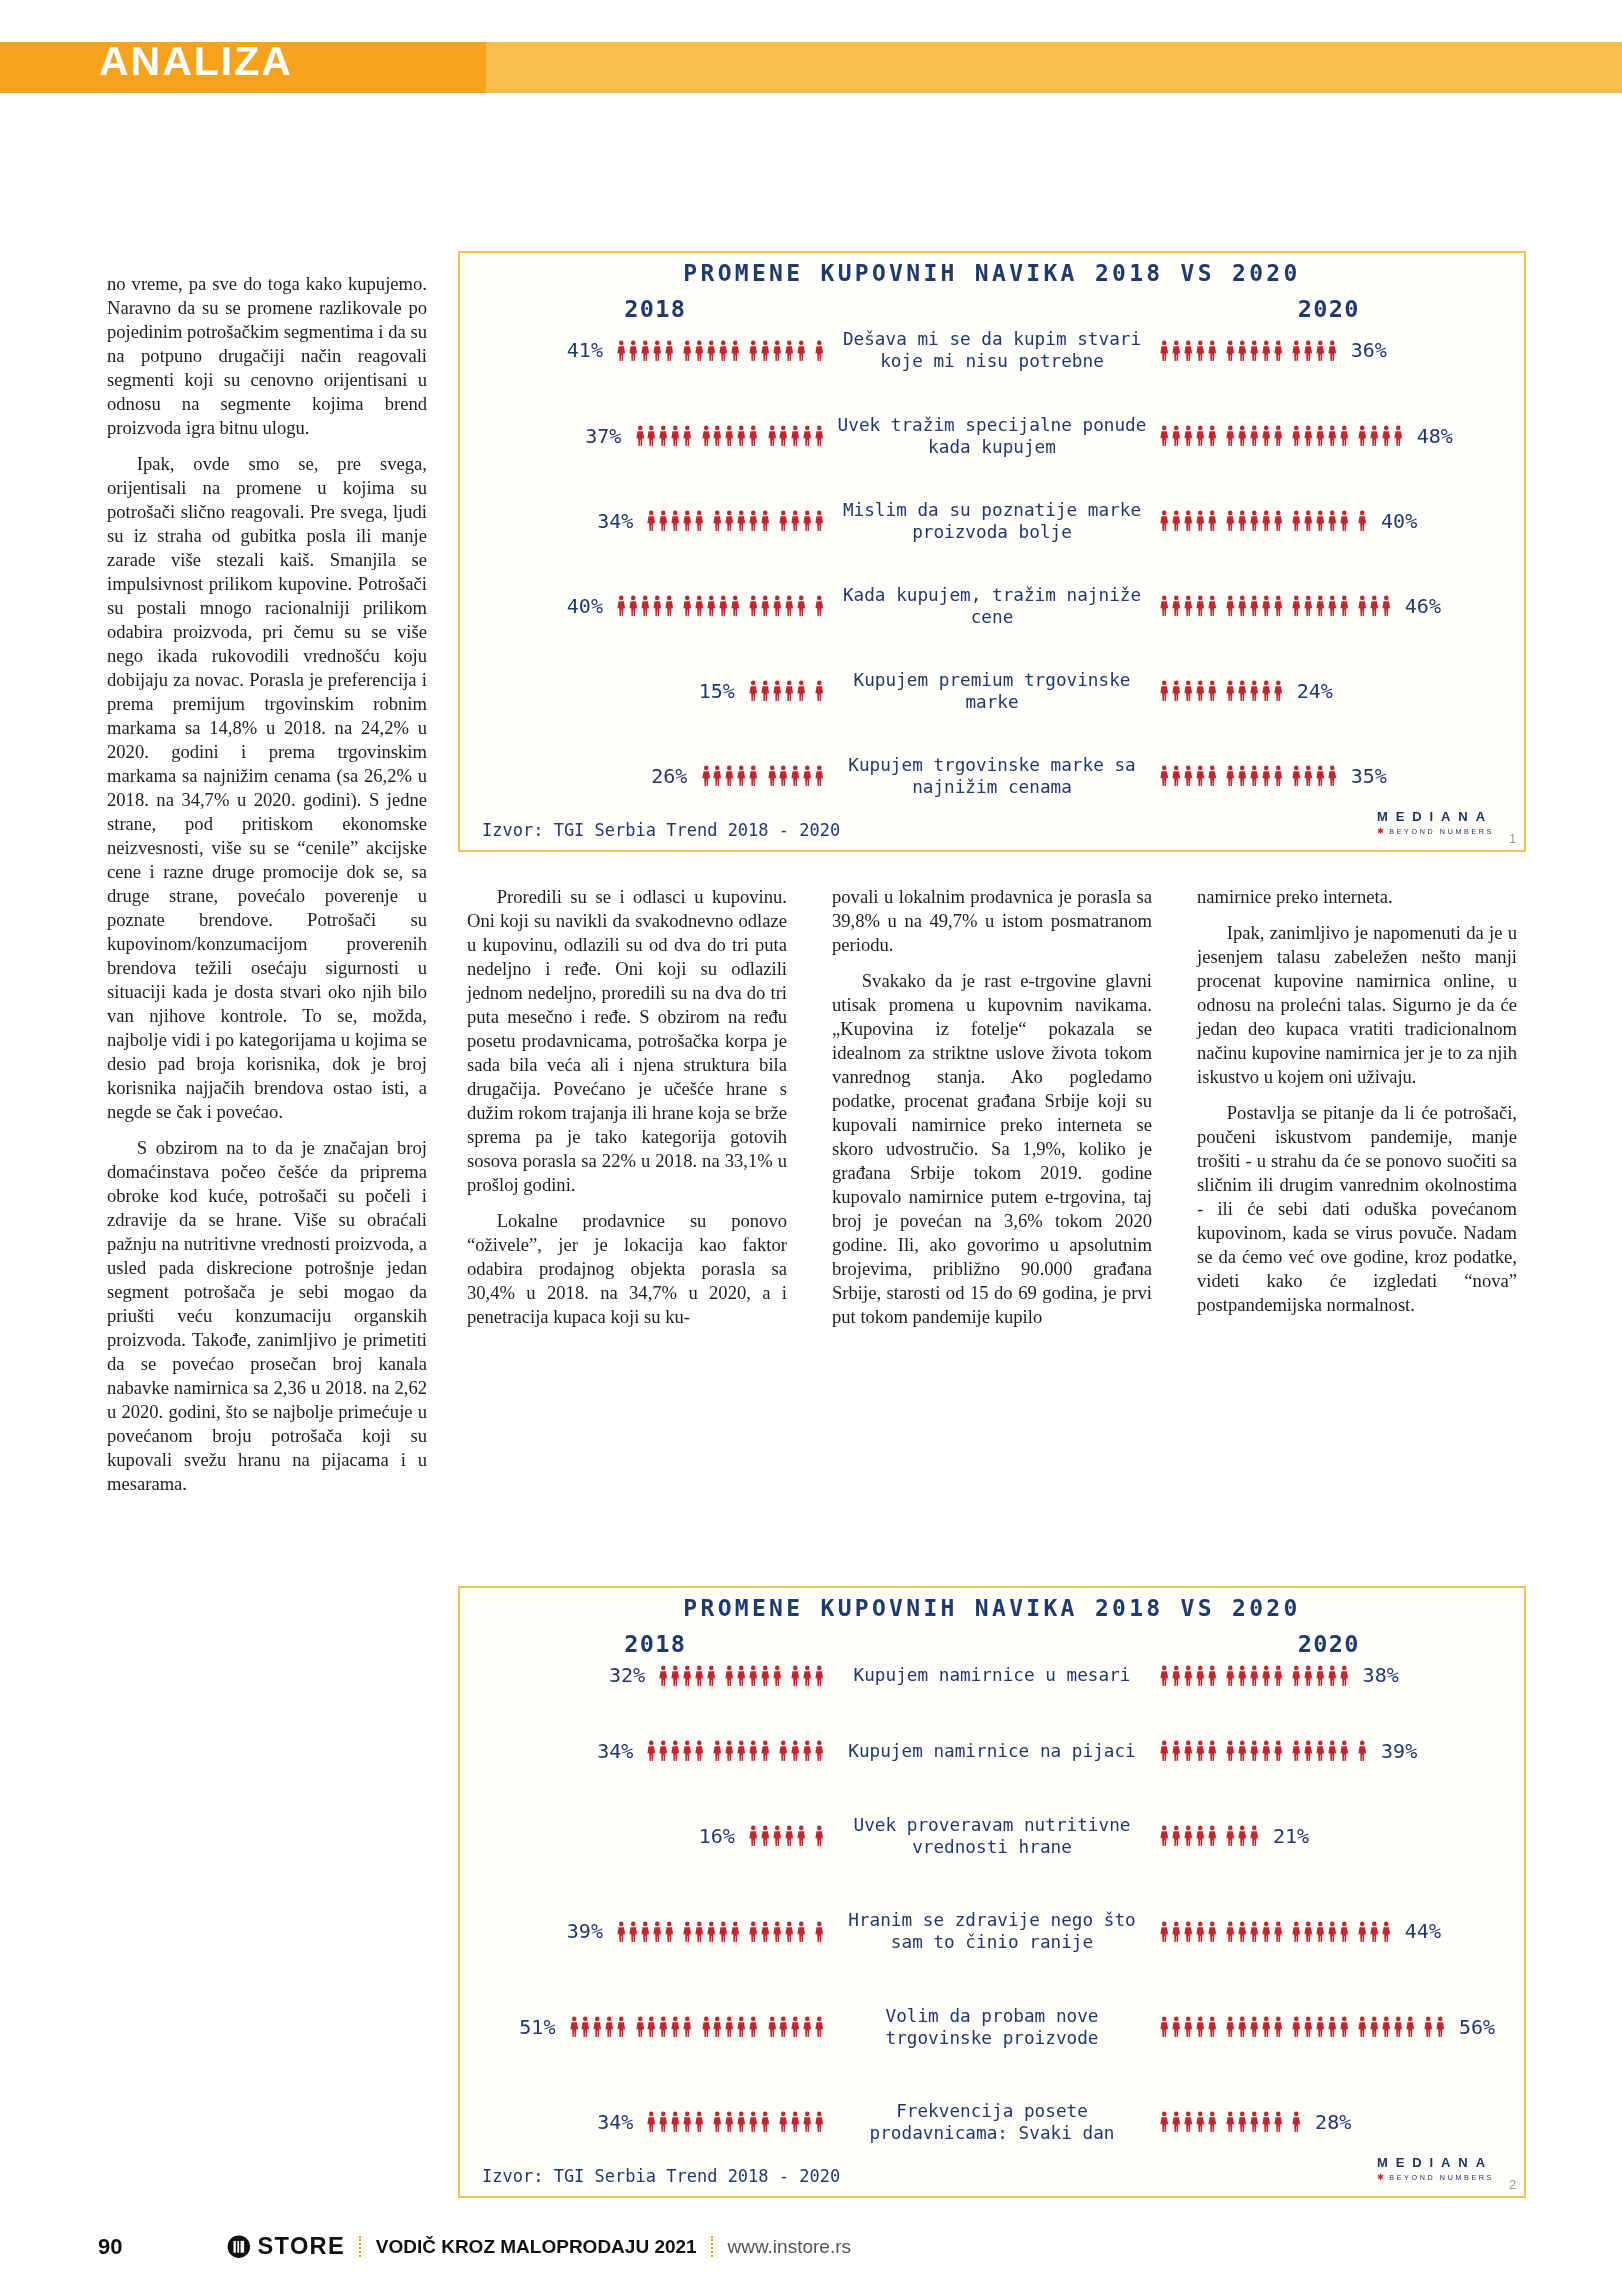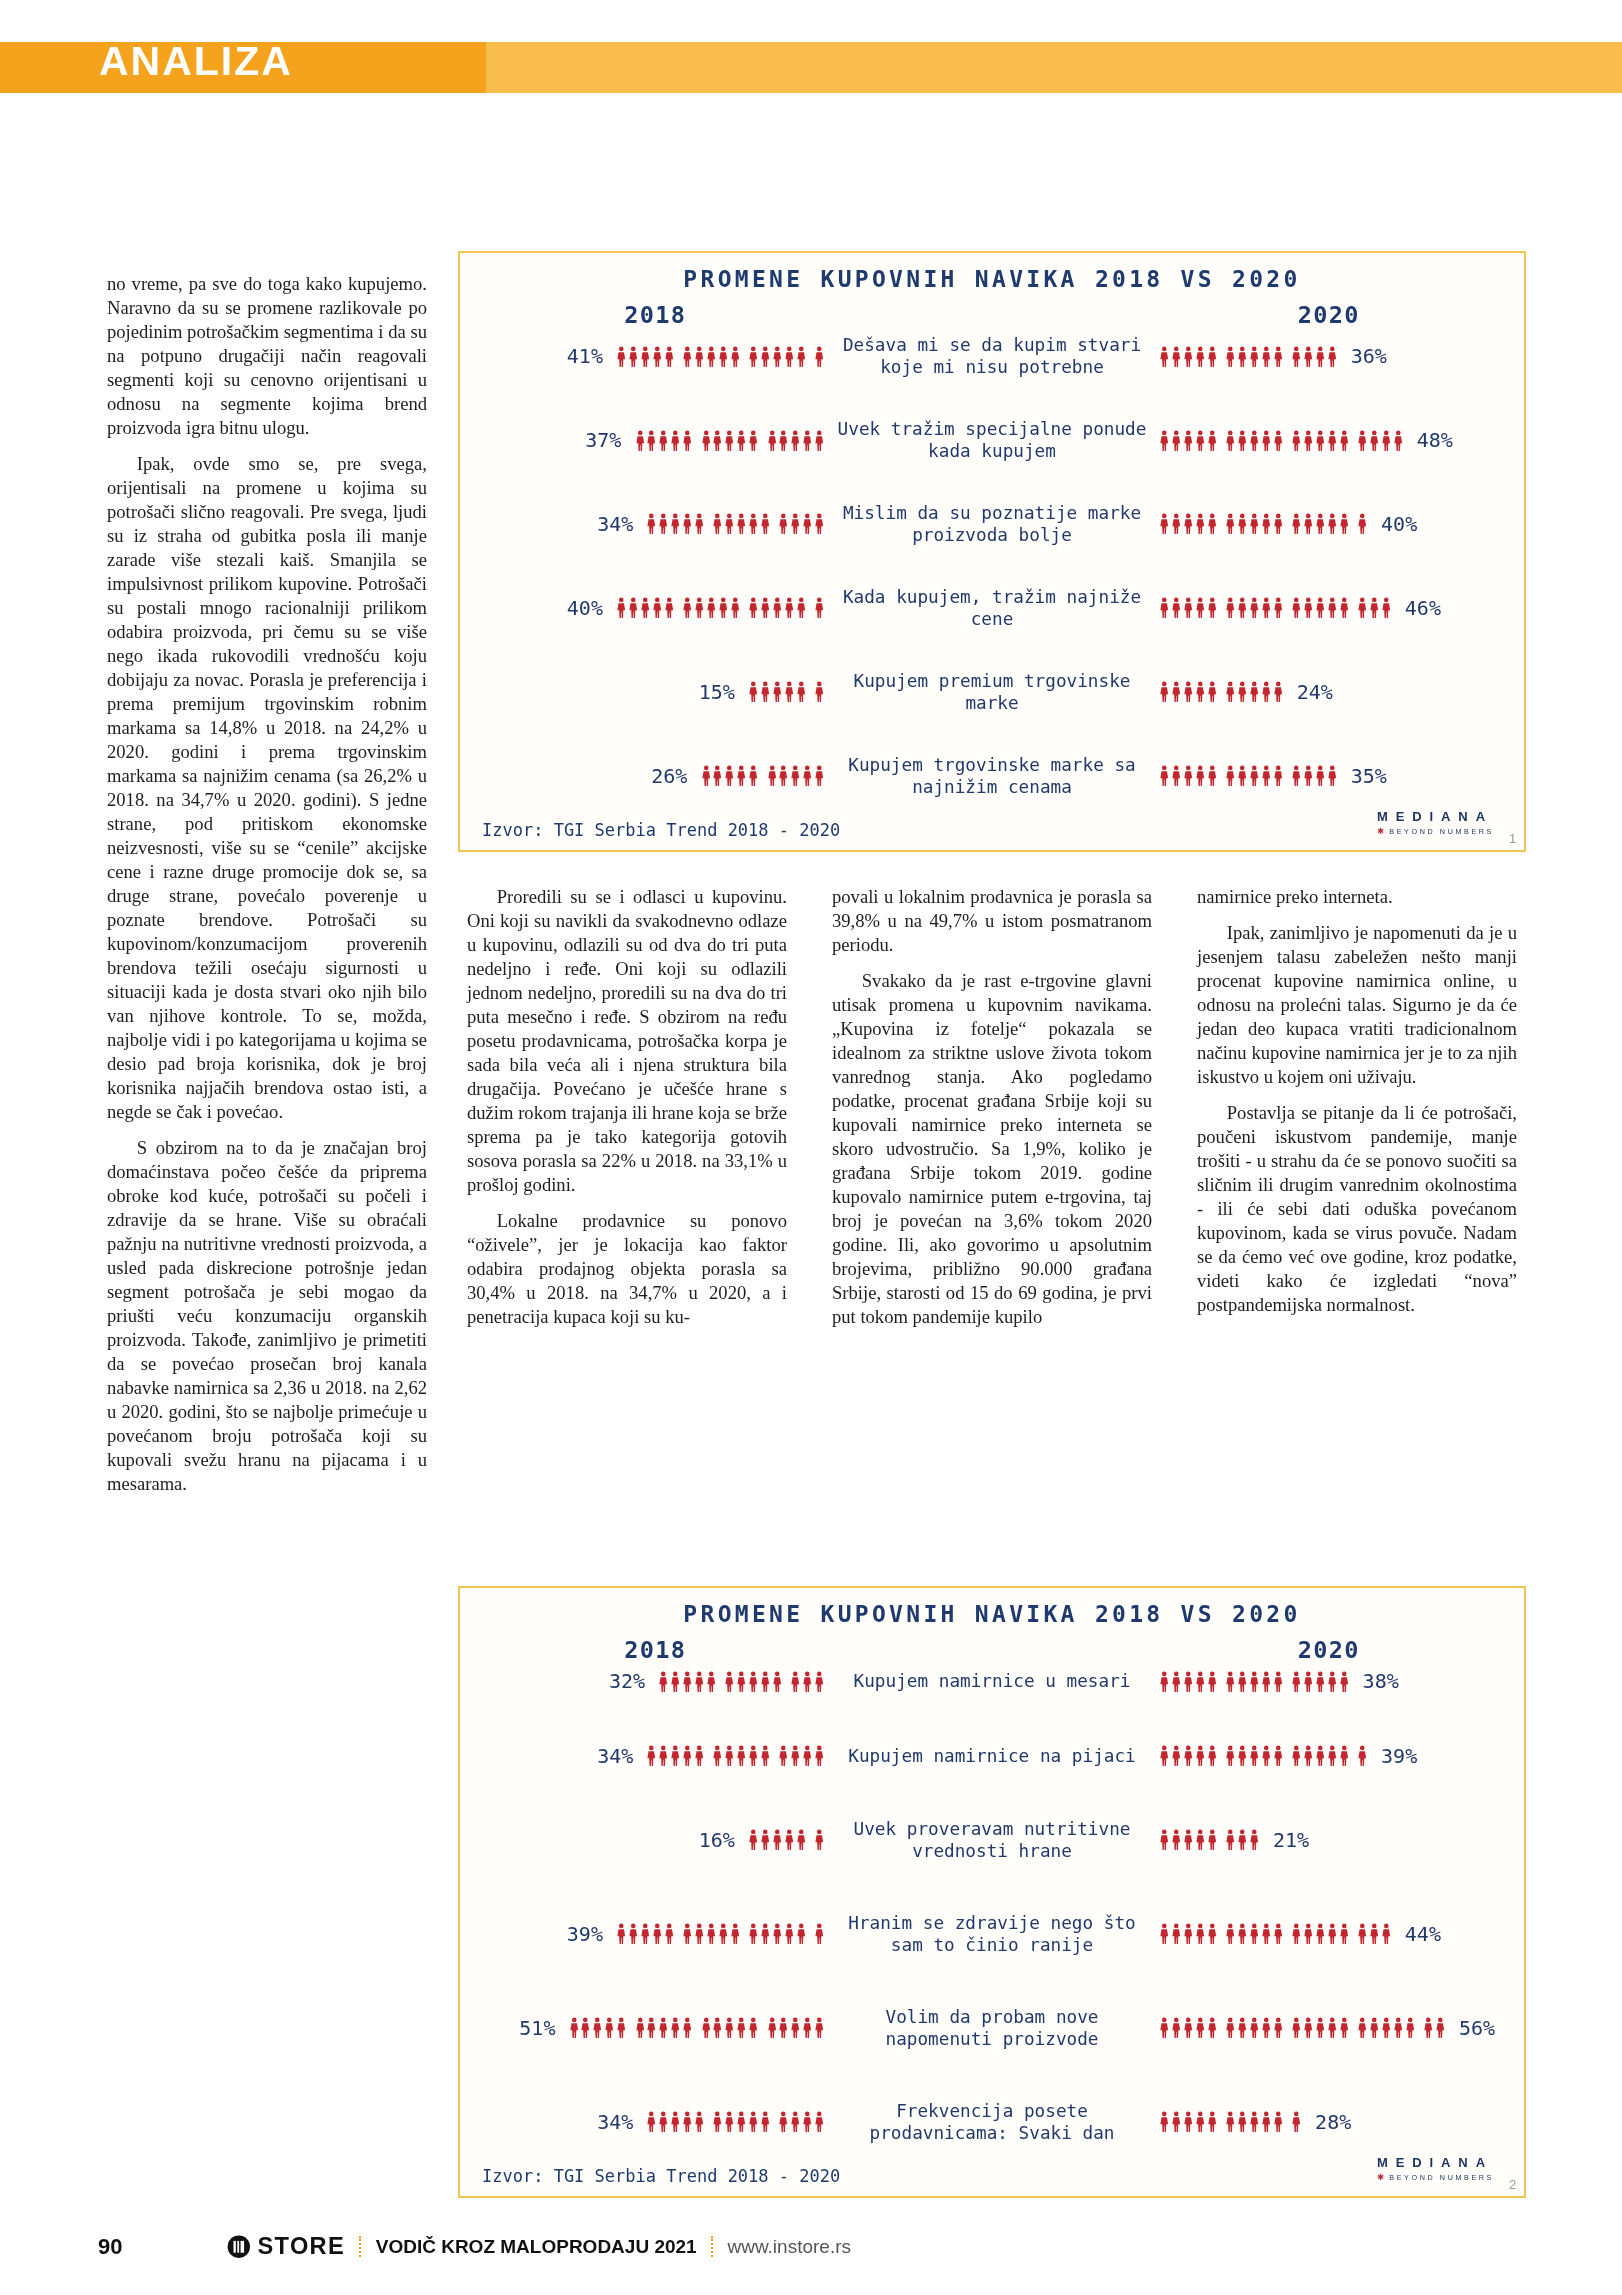--- a/index.html
+++ b/index.html
@@ -18,21 +18,21 @@
   .textcol p{margin:9px;}
   .textcol p + p{margin-top:11.8px;text-indent:1.6em;}
   .textcol.indent-first p:first-child{text-indent:1.6em;}
   #col-left{left:98px;top:263px;height:1937px;}
   #col-mid1{left:458px;top:876px;height:701px;}
   #col-mid2{left:823px;top:876px;height:701px;}
   #col-right{left:1188px;top:876px;height:701px;}
 
   
   .chart-box{position:absolute;left:458px;width:1068px;border:2px solid #f3c44f;background:#fffefb;
-        box-sizing:border-box;padding:13px 22px 52px 22px;display:flex;flex-direction:column;}
+        box-sizing:border-box;padding:7px 22px 52px 22px;display:flex;flex-direction:column;}
   #chart1{top:251px;height:601px;}
   #chart2{top:1586px;height:612px;}
   .chart-title{text-align:center;font-family:"DejaVu Sans Mono",monospace;font-weight:bold;
         font-size:23px;letter-spacing:3.3px;color:#1f3a6e;margin-bottom:9.2px;}
   .years{display:flex;align-items:center;margin-bottom:5.2px;}
   .years .side{flex:1;display:flex;justify-content:center;}
   .years .spacer{width:327px;}
   .year{font-family:"DejaVu Sans Mono",monospace;font-weight:bold;font-size:23.6px;letter-spacing:1.3px;color:#1f3a6e;}
   .rows{flex:1;display:flex;flex-direction:column;justify-content:space-between;}
   .pict-row{display:flex;align-items:center;}
@@ -1570,21 +1570,21 @@
                   <circle cx="10" cy="5" r="4.4"></circle>
                   <path d="M4.8 11.2 L15.2 11.2 L17.4 24.5 L13.9 24.5 L13.3 39.5 L10.7 39.5 L10.4 27.5 L9.6 27.5 L9.3 39.5 L6.7 39.5 L6.1 24.5 L2.6 24.5 Z"></path>
                 </svg>
                 <svg viewBox="0 0 20 40">
                   <circle cx="10" cy="5" r="4.4"></circle>
                   <path d="M4.8 11.2 L15.2 11.2 L17.4 24.5 L13.9 24.5 L13.3 39.5 L10.7 39.5 L10.4 27.5 L9.6 27.5 L9.3 39.5 L6.7 39.5 L6.1 24.5 L2.6 24.5 Z"></path>
                 </svg>
               </span>
             </span>
           </div>
-          <div class="label">Volim da probam nove napomenuti proizvode</div>
+          <div class="label">Volim da probam nove trgovinske proizvode</div>
           <div class="side right">
             <span class="icons">
               <span class="grp">
                 <svg viewBox="0 0 20 40">
                   <circle cx="10" cy="5" r="4.4"></circle>
                   <path d="M4.8 11.2 L15.2 11.2 L17.4 24.5 L13.9 24.5 L13.3 39.5 L10.7 39.5 L10.4 27.5 L9.6 27.5 L9.3 39.5 L6.7 39.5 L6.1 24.5 L2.6 24.5 Z"></path>
                 </svg>
                 <svg viewBox="0 0 20 40">
                   <circle cx="10" cy="5" r="4.4"></circle>
                   <path d="M4.8 11.2 L15.2 11.2 L17.4 24.5 L13.9 24.5 L13.3 39.5 L10.7 39.5 L10.4 27.5 L9.6 27.5 L9.3 39.5 L6.7 39.5 L6.1 24.5 L2.6 24.5 Z"></path>

